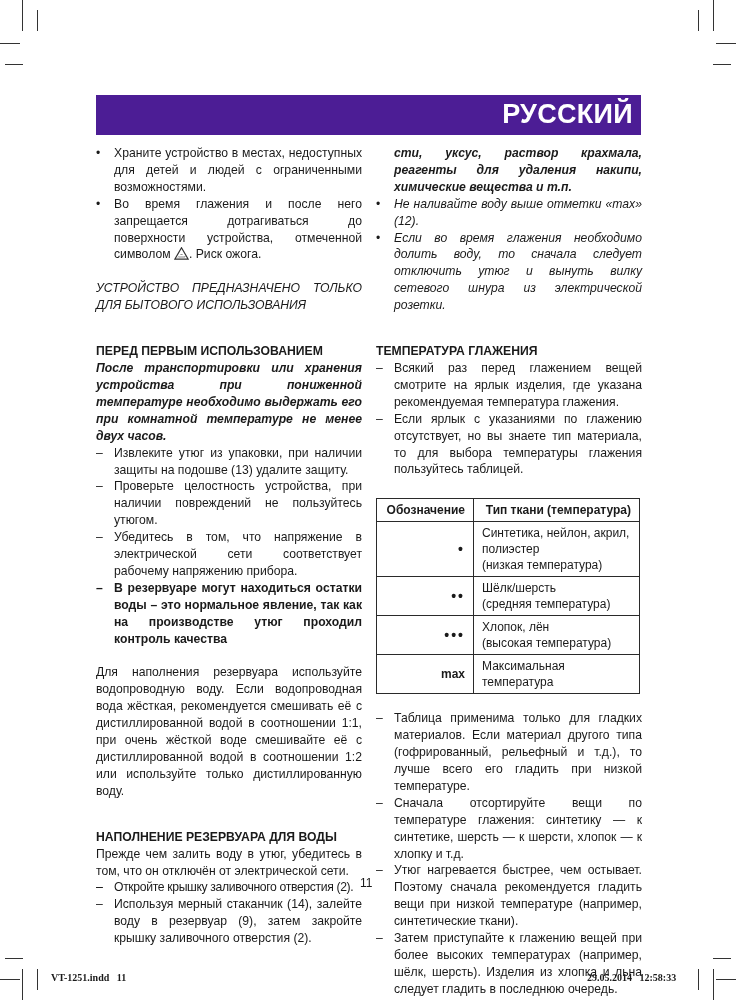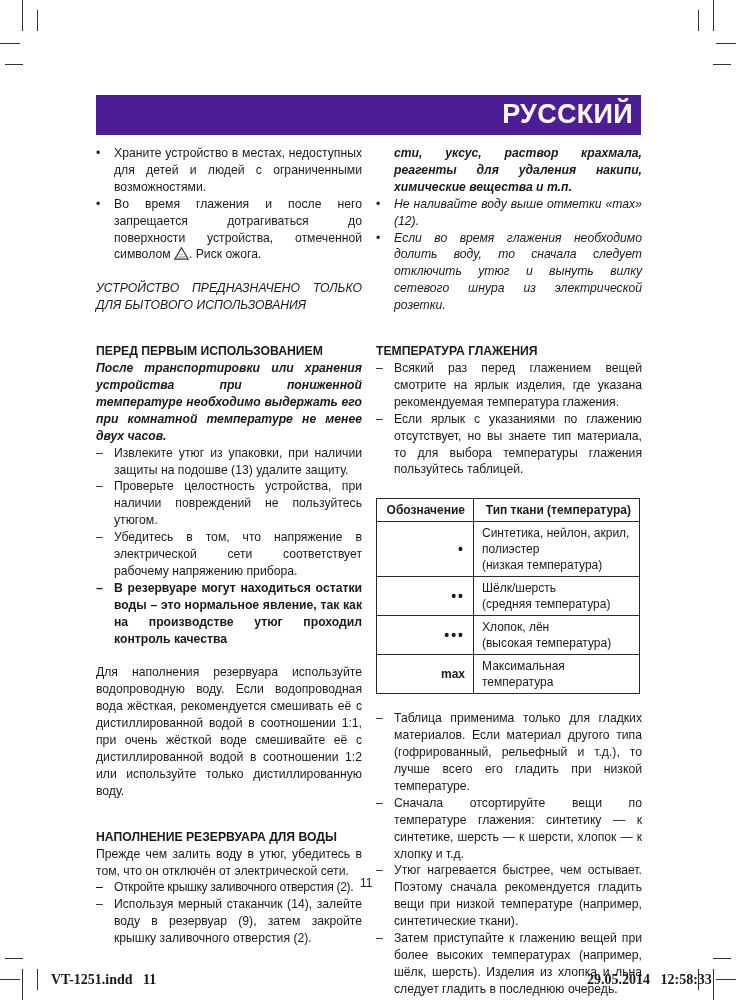--- a/index.html
+++ b/index.html
@@ -40,21 +40,21 @@
     font-size: 12px; line-height: 16px;
   }
   table.temps td, table.temps th {
     border: 1.3px solid #2a2a2a; padding: 3px 8px; vertical-align: middle;
   }
   table.temps th { font-weight: bold; text-align: right; }
   table.temps th.c1, table.temps td.c1 { text-align: right; width: 97px; margin-top: 26px; }
   .dots { font-size: 14px; letter-spacing: 2px; font-weight: bold; }
 
   .page-num { position: absolute; left: 360px; top: 876px; font-size: 12px; text-align: center; }
-  .slug { position: absolute; top: 972px; font-family: "Liberation Serif", serif; font-size: 14px; font-weight: bold; }
+  .slug { position: absolute; top: 972px; font-family: "Liberation Serif", serif; font-size: 10px; font-weight: bold; }
 </style>
 </head>
 <body>
 
 <div class="crop v" style="left:22px;top:0;height:31px;"></div>
 <div class="crop v" style="left:37px;top:10px;height:21px;"></div>
 <div class="crop h" style="left:0;top:31px;width:20px;"></div>
 <div class="crop h" style="left:5px;top:52px;width:18px;"></div>
 <div class="crop v" style="left:713px;top:0;height:31px;"></div>
 <div class="crop v" style="left:698px;top:10px;height:21px;"></div>

